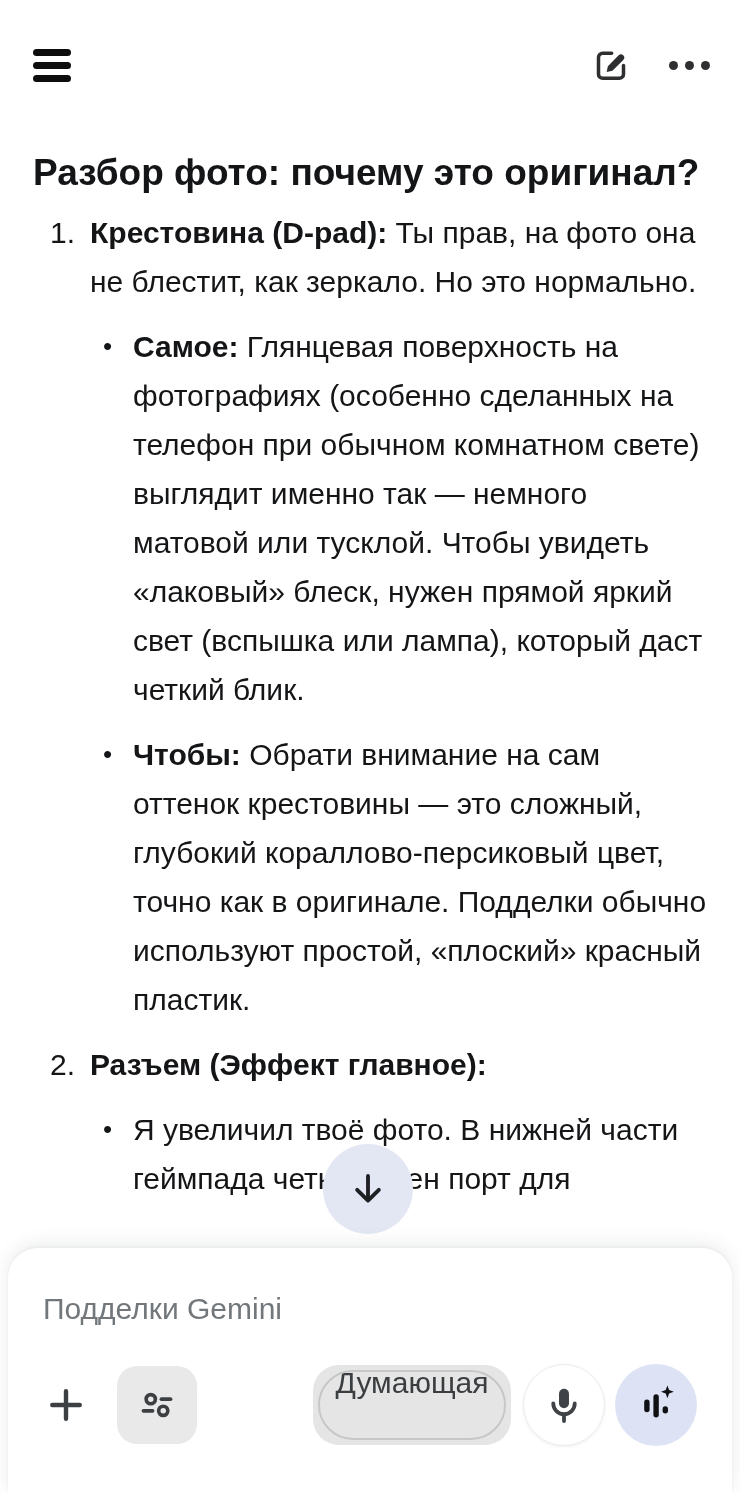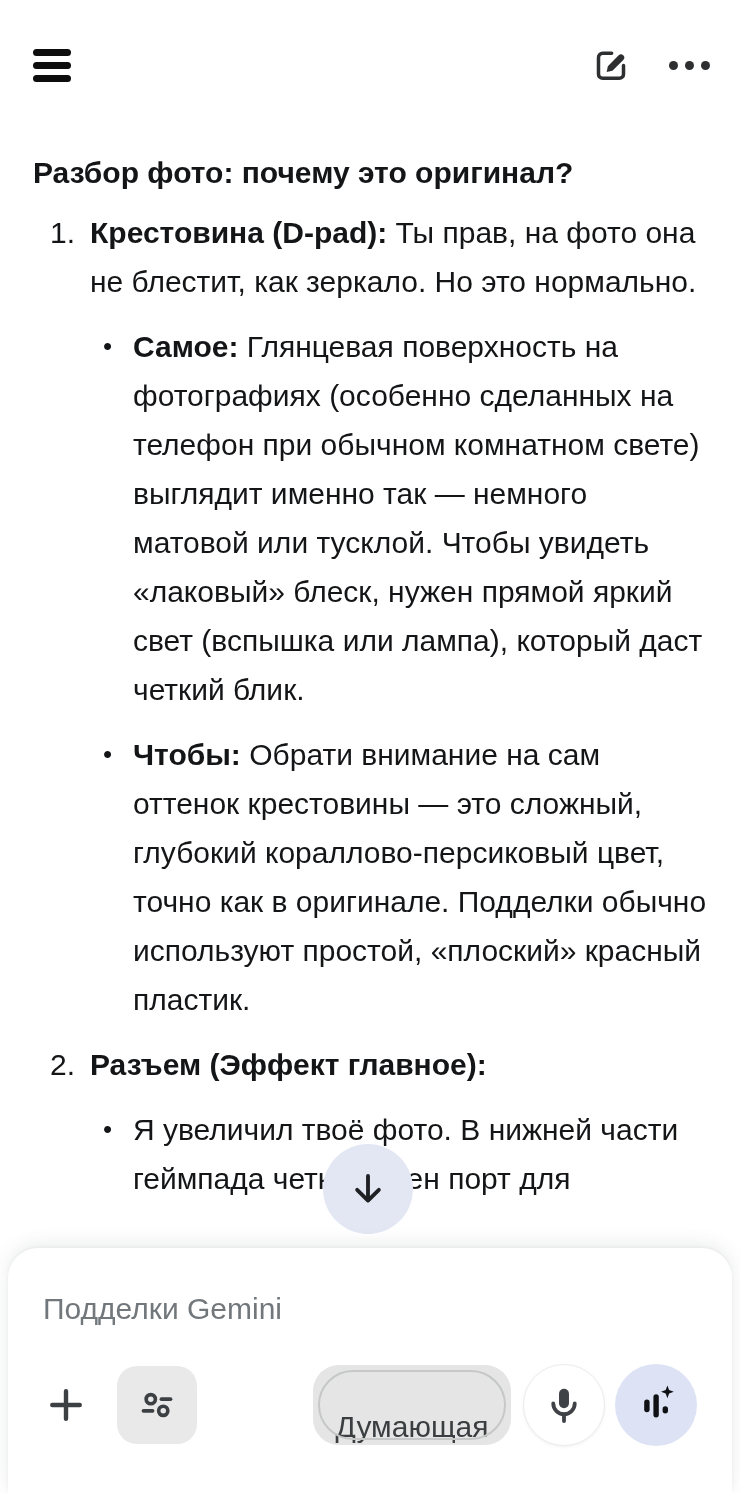--- a/index.html
+++ b/index.html
@@ -21,21 +21,21 @@
   .iconbtn{background:none;border:none;padding:0;cursor:pointer;display:flex;align-items:center;justify-content:center;}
   .dots{display:flex;gap:7px;align-items:center;}
   .dots i{width:9px;height:9px;border-radius:50%;background:#2e2f31;display:block;}
 
   
   .content{
     position:absolute;top:148px;left:0;right:0;
     padding:0 33px;box-sizing:border-box;
     font-size:30px;line-height:49px;color:#141517;
   }
-  .msg-heading{font-size:30px;line-height:49px;font-weight:700;margin:0 0 11px 0;}
+  .msg-heading{font-size:37px;line-height:49px;font-weight:700;margin:0 0 11px 0;}
   .b{font-weight:700;text-align:center;}
   .oli{position:relative;padding-left:57px;margin-bottom:16px;}
   .oli .num{position:absolute;left:17px;top:0;}
   .bullets{margin-top:16px;}
   .bullet{position:relative;padding-left:43px;margin-bottom:16px;}
   .bullet .dot{position:absolute;left:13px;top:0;font-size:26px;}
 
   
   .scroll-btn{
     position:absolute;left:323px;top:1144px;width:90px;height:90px;border-radius:50%;
@@ -53,21 +53,21 @@
   .composer-input{min-height:52px;cursor:text;}
   .placeholder{font-size:30px;color:#72777b;}
   .composer-row{margin-top:20px;display:flex;align-items:center;height:82px;}
   .plus-btn{background:none;border:none;padding:0;cursor:pointer;width:46px;height:46px;display:flex;align-items:center;justify-content:center;}
   .tune-btn{
     margin-left:28px;width:80px;height:78px;border:none;cursor:pointer;
     background:#e9e9ea;border-radius:20px;display:flex;align-items:center;justify-content:center;
   }
   .chip{
     margin-left:auto;position:relative;width:198px;height:80px;border:none;cursor:pointer;
-    background:#e4e5e4;border-radius:26px;display:flex;align-items:flex-end;justify-content:center;
+    background:#e4e5e4;border-radius:26px;display:flex;align-items:flex-start;justify-content:center;
   }
   .chip::before{
     content:"";position:absolute;inset:5px;border:2px solid #c6c8c7;border-radius:999px;pointer-events:none;
   }
   .chip-label{font-size:30px;color:#3b3e40;font-weight:400;}
   .mic-btn{
     margin-left:12px;width:82px;height:82px;border-radius:50%;cursor:pointer;
     background:#ffffff;border:1px solid #ececec;box-shadow:0 1px 3px rgba(60,64,67,.08);
     display:flex;align-items:center;justify-content:center;
   }

